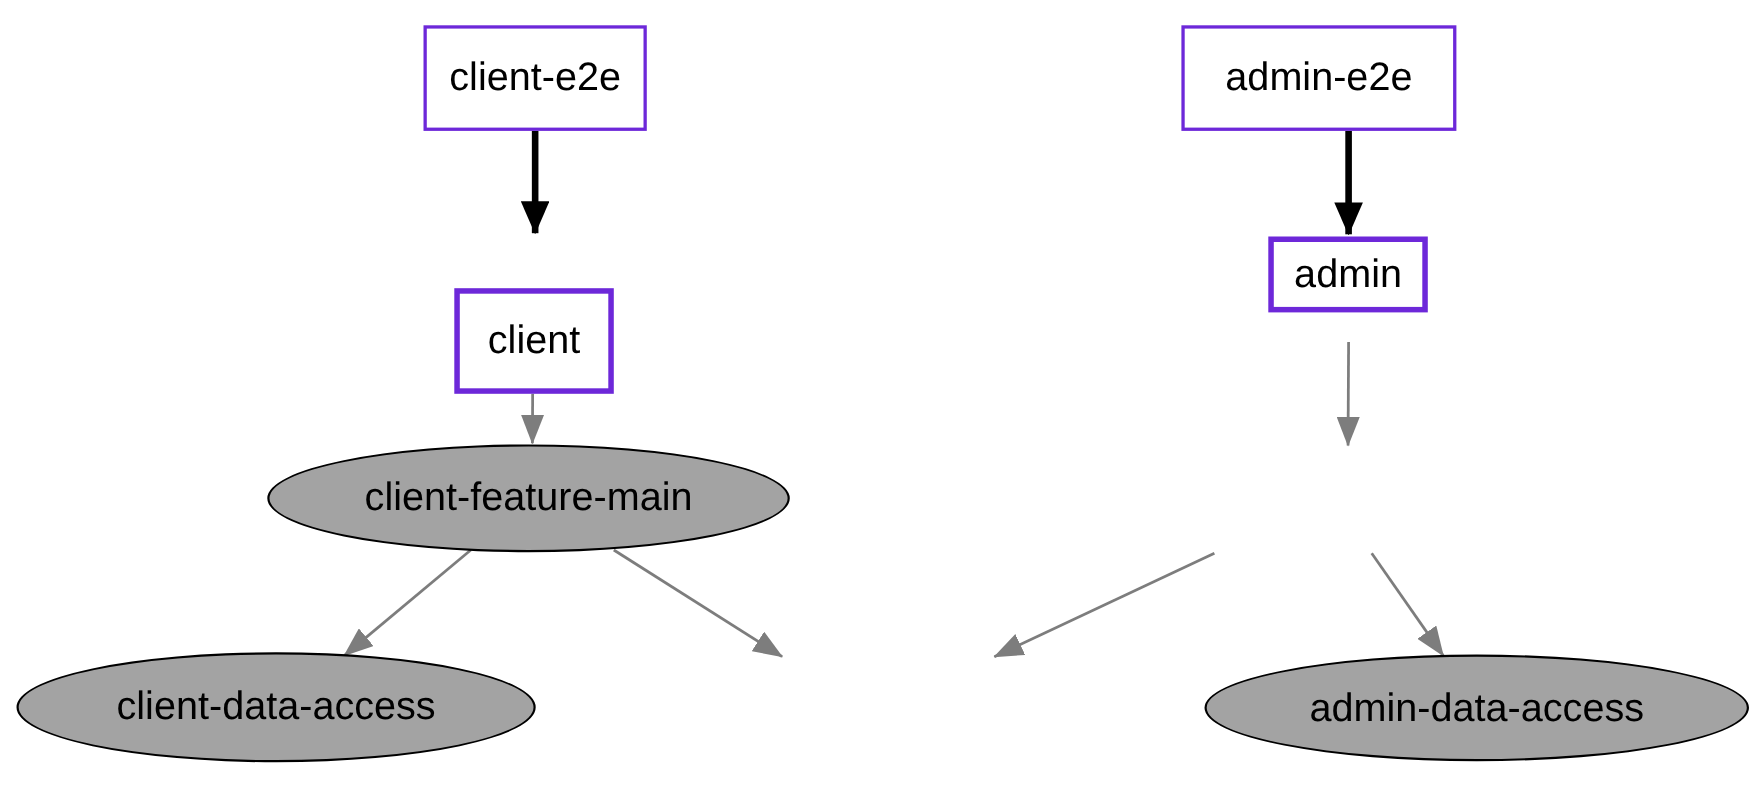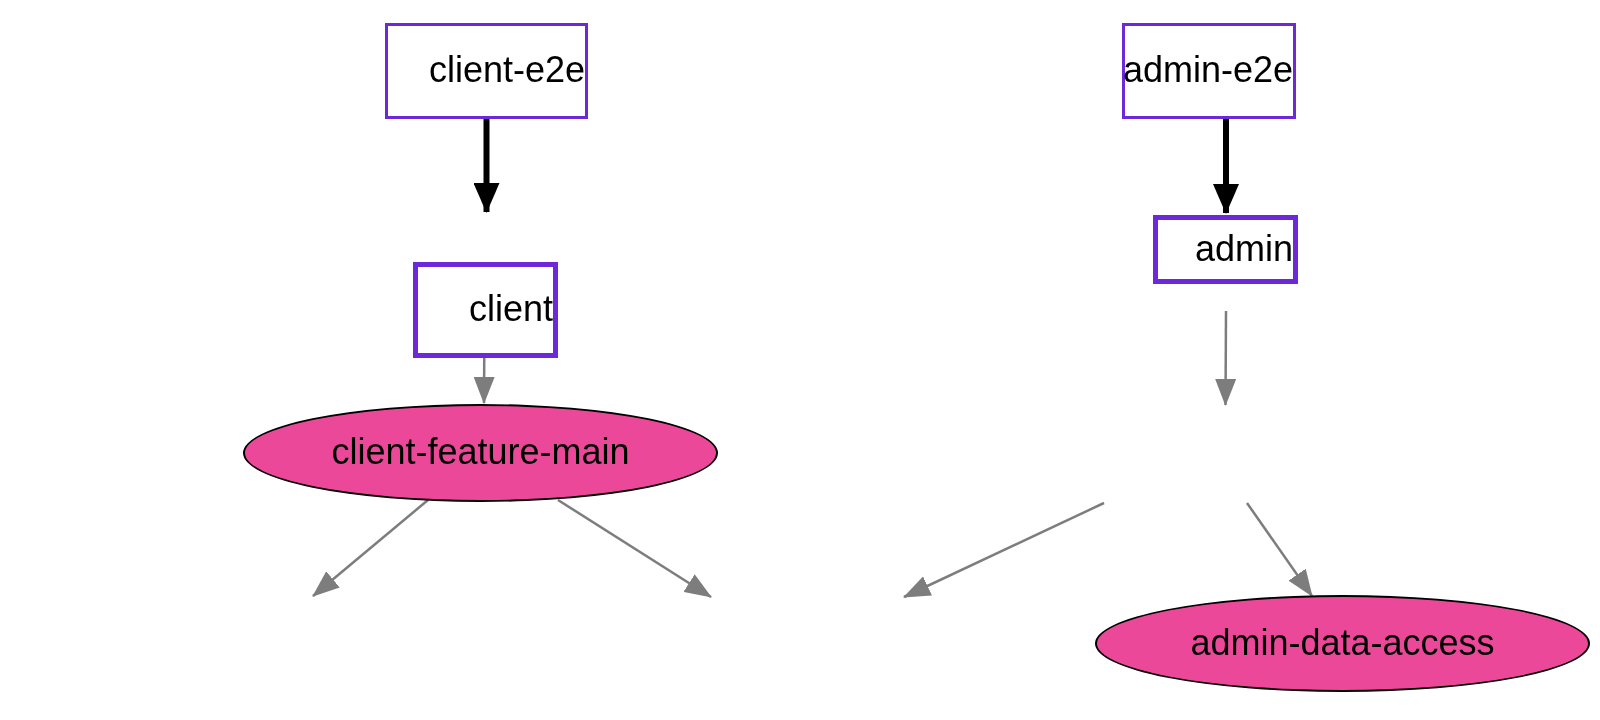--- a/index.html
+++ b/index.html
@@ -29,27 +29,26 @@
     align-items: center;
     justify-content: center;
     font-size: 36px;
     color: #000000;
     white-space: nowrap;
     letter-spacing: 0px;
   }
   .node.box {
     background: #ffffff;
     border: 5px solid #6d28d9;
-    justify-content: flex-end;
   }
   .node.box.bold {
     border-width: 3px;
   }
   .node.ellipse {
-    background: #ec4899;
+    background: #a3a3a3;
     border: 2.5px solid #000000;
     border-radius: 50%;
   }
   .node .label {
     display: inline-block;
     transform: translateY(-1px);
   }
 </style>
 </head>
 <body>
@@ -79,32 +78,35 @@
   </svg>
 
   <div class="node box bold" style="left:385px; top:23px; width:203px; height:96px;">
     <span class="label">client-e2e</span>
   </div>
 
   <div class="node box" style="left:413px; top:214px; width:145px; height:96px;margin-top:48px;">
     <span class="label">client</span>
   </div>
 
-  <div class="node box bold" style="left:1122px; top:23px; width:174px; height:96px;">
+  <div class="node box bold" style="left:1074px; top:23px; width:250px; height:96px;">
     <span class="label">admin-e2e</span>
   </div>
 
   <div class="node box" style="left:1153px; top:215px; width:145px; height:69px;">
     <span class="label">admin</span>
   </div>
 
   <div class="node ellipse" style="left:243px; top:404px; width:475px; height:98px;">
     <span class="label">client-feature-main</span>
   </div>
 
 
+  <div class="node ellipse" style="left:15px; top:593px; width:472px; height:100px;">
+    <span class="label">client-data-access</span>
+  </div>
 
 
   <div class="node ellipse" style="left:1095px; top:595px; width:495px; height:97px;justify-content:center;">
     <span class="label">admin-data-access</span>
   </div>
 
 </div>
 
 </body></html>

